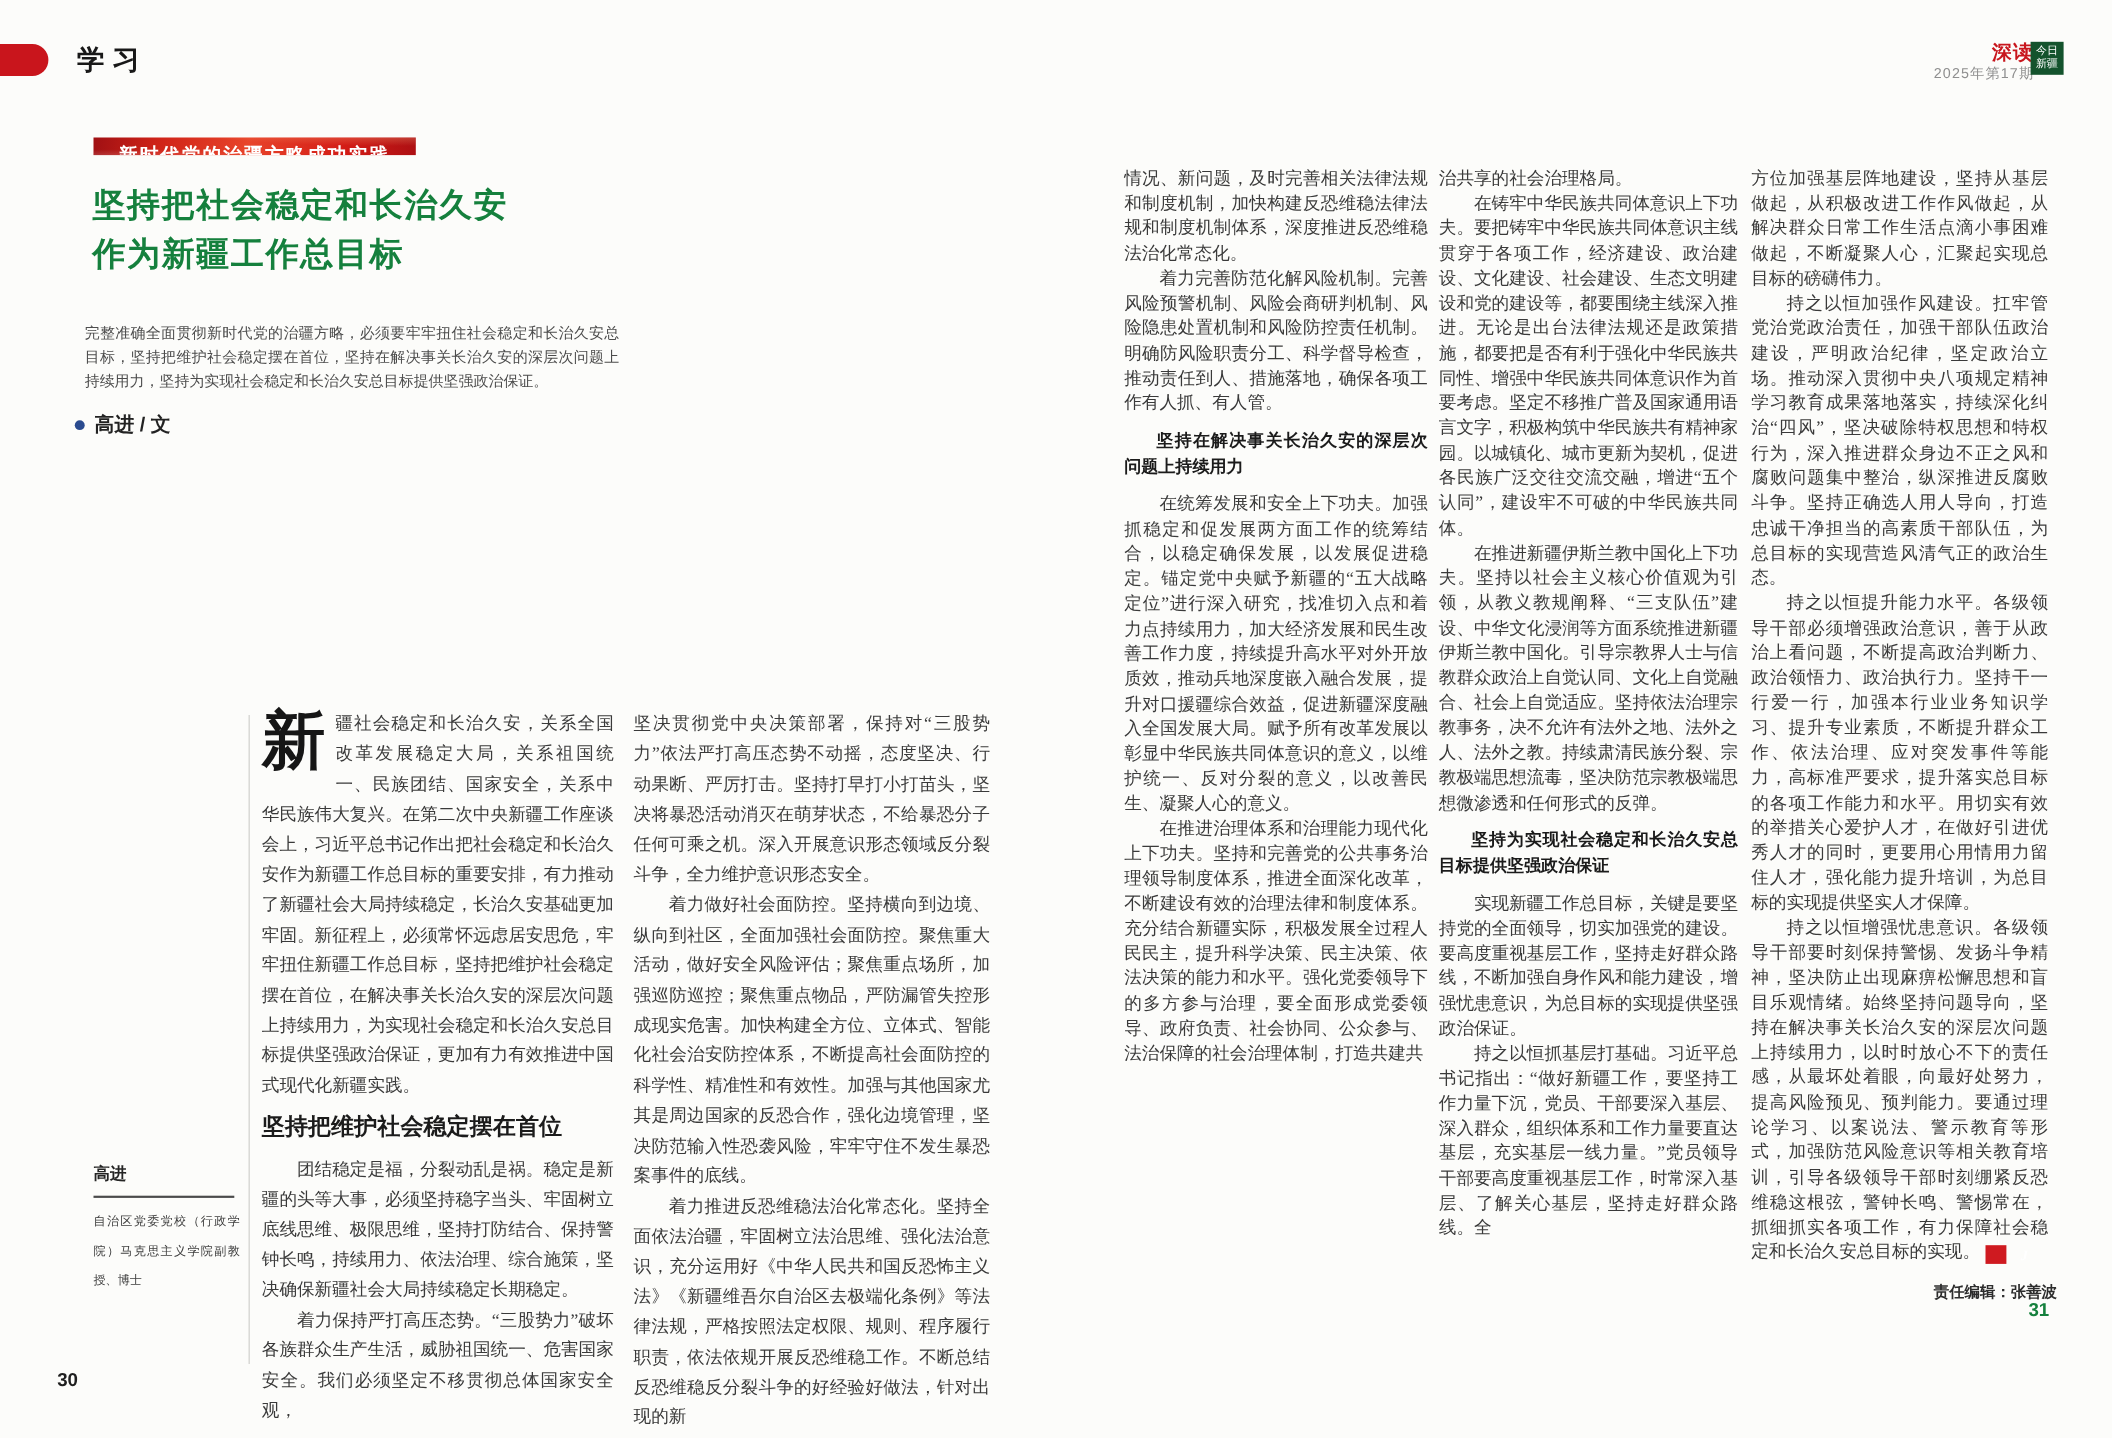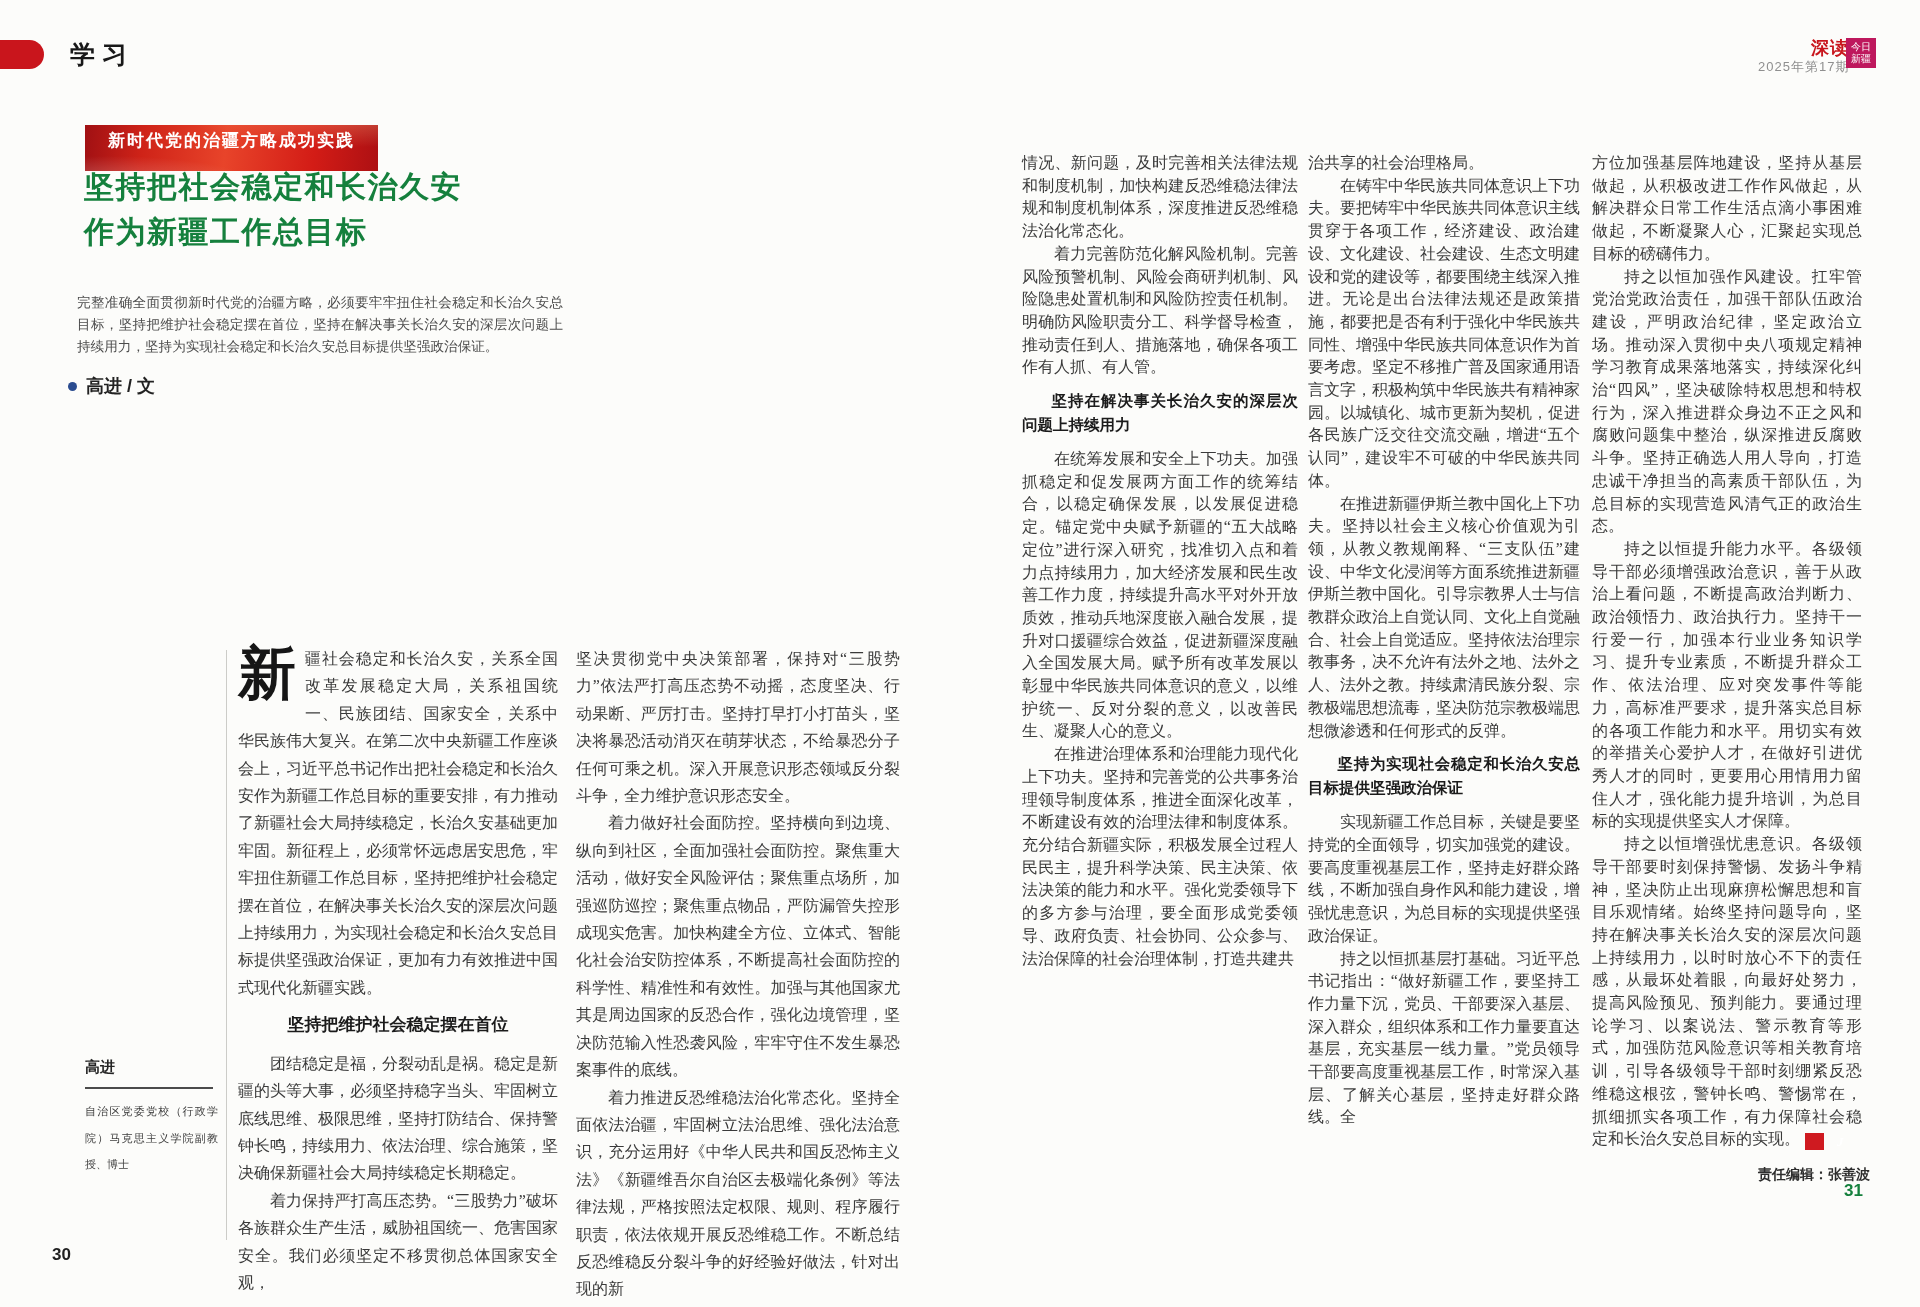--- a/index.html
+++ b/index.html
@@ -10,25 +10,25 @@
     color:#3a3a3a;
   }
   .abs{position:absolute;}
   
   .red-tab{left:0;top:40px;width:44px;height:29px;background:#c9151c;border-radius:0 15px 15px 0;}
   .section-label{left:70px;top:38px;font-size:25px;font-weight:700;letter-spacing:7px;color:#181818;}
   .deepread{left:1811px;top:36px;font-family:"Liberation Sans","DejaVu Sans",sans-serif;
     font-weight:700;font-size:18px;color:#c8161d;letter-spacing:1px;}
   .issue{left:1758px;top:58px;font-family:"Liberation Sans","DejaVu Sans",sans-serif;
     font-size:13px;color:#8f8f8f;letter-spacing:1px;}
-  .badge{left:1846px;top:38px;width:30px;height:30px;background:#be185d;
+  .badge{left:1846px;top:38px;width:30px;height:30px;background:#14532d;
     font-family:"Liberation Sans","DejaVu Sans",sans-serif;color:#fff;
     font-size:10px;line-height:12px;text-align:center;padding-top:3px;box-sizing:border-box;}
   
-  .banner{left:85px;top:125px;width:293px;height:46px;
+  .banner{left:85px;top:125px;width:293px;height:16px;
     background:linear-gradient(96deg,#a01013 0%,#cf2318 20%,#e8442a 48%,#d31c16 78%,#ad1013 100%);
     overflow:hidden;}
   .banner::after{content:"";position:absolute;inset:0;
     background:
       radial-gradient(120% 150% at 8% 130%, rgba(255,255,255,.28), transparent 42%),
       radial-gradient(130% 170% at 92% -30%, rgba(255,205,150,.38), transparent 46%);}
   .banner span{position:relative;z-index:2;display:block;text-align:center;
     font-family:"Liberation Sans","DejaVu Sans",sans-serif;
     color:#fff;font-weight:700;font-size:17px;line-height:32px;letter-spacing:2px;}
   .headline{left:84px;top:164px;width:560px;
@@ -59,21 +59,21 @@
   #colB{left:576px;top:645px;width:324px;}
   #colC{left:1022px;top:152px;width:276px;}
   #colD{left:1308px;top:152px;width:272px;}
   #colE{left:1592px;top:152px;width:270px;}
   .para{margin:0;text-indent:2em;}
   .para.cont{text-indent:0;}
   .dropcap{float:left;font-size:58px;line-height:52px;font-weight:700;color:#161616;
     margin:3px 9px 0 0;}
   .col-heading{font-family:"Liberation Sans","DejaVu Sans",sans-serif;
     font-weight:700;color:#1b1b1b;margin:10px 0 11px 0;}
-  .col-heading.single{text-align:center;font-size:17px;font-family:Liberation Serif, serif;}
+  .col-heading.single{font-size:21px;}
   .col-heading.wrap{text-align:justify;text-indent:1.9em;font-size:15.5px;line-height:24px;}
   .endmark{display:inline-block;width:19px;height:17px;background:#cf1a20;color:#fff;
     font-style:italic;font-weight:700;font-size:13px;line-height:17px;text-align:center;
     vertical-align:-2px;margin-left:5px;}
   .editor{left:1758px;top:1166px;font-family:"Liberation Sans","DejaVu Sans",sans-serif;
     font-size:14px;font-weight:700;color:#2d2d2d;}
 </style>
 </head>
 <body>
 

